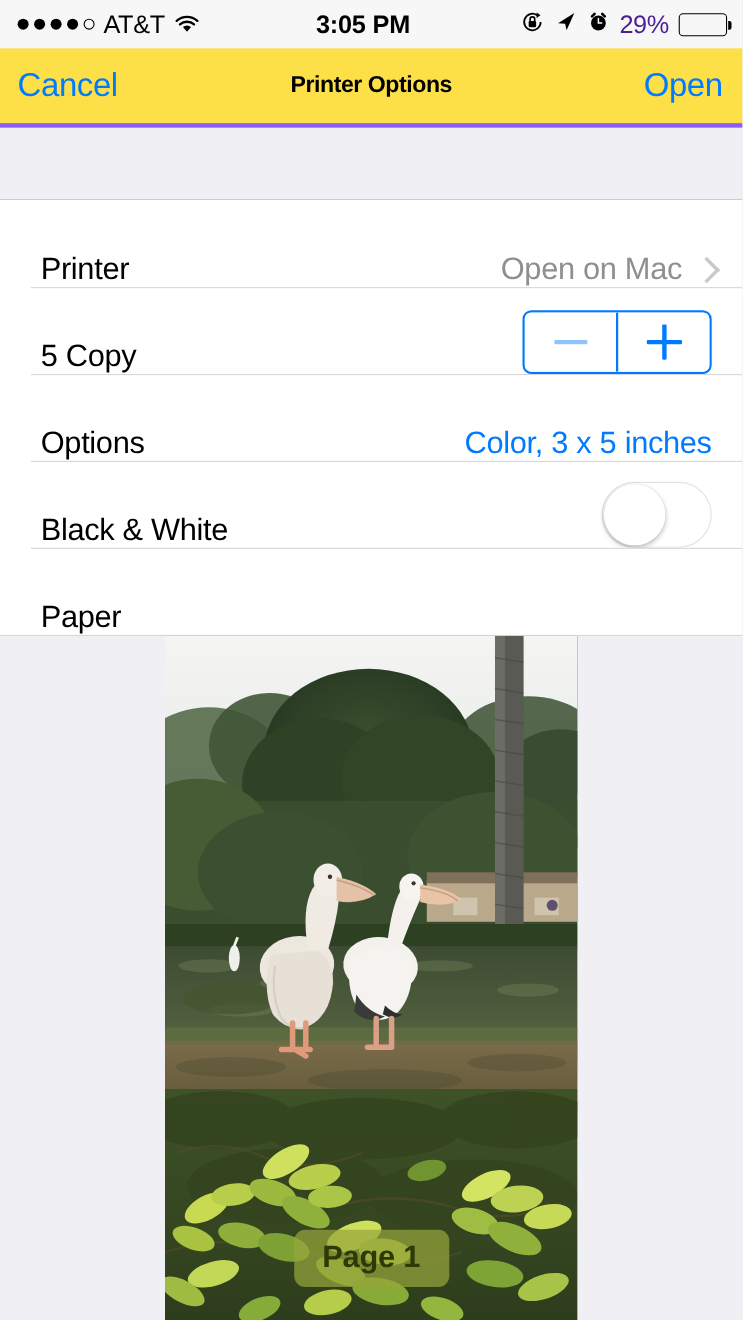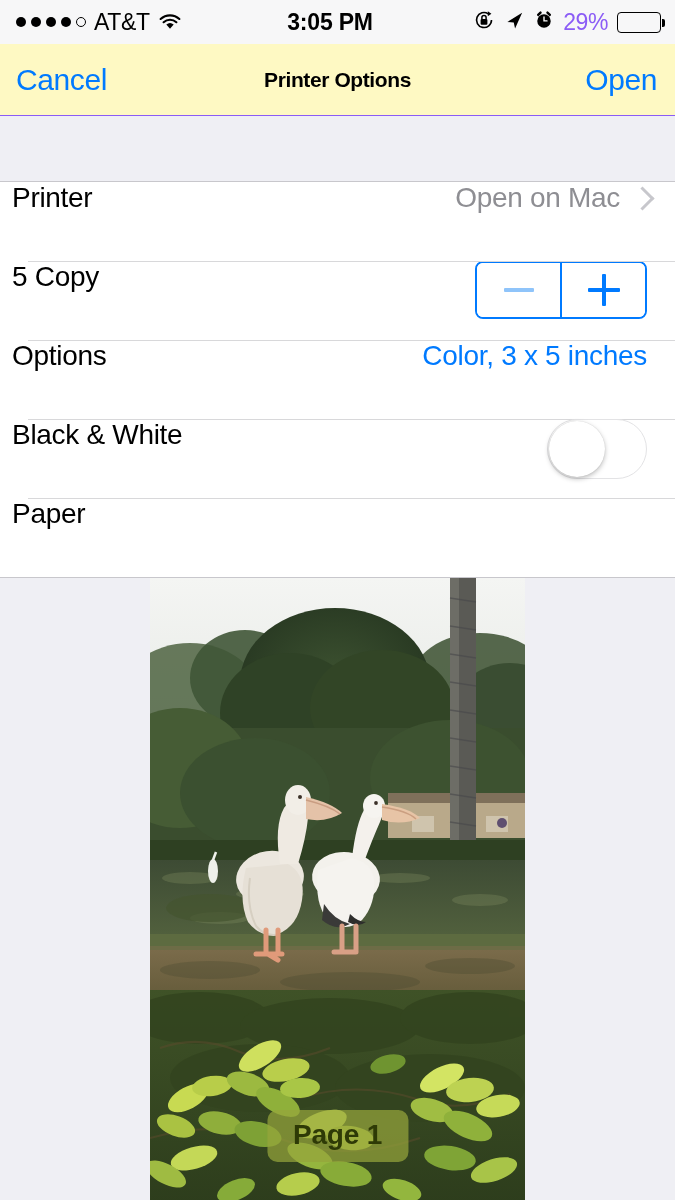--- a/index.html
+++ b/index.html
@@ -21,57 +21,57 @@
   .dots { display:flex; align-items:center; gap:5px; }
   .dot { width:10px; height:10px; border-radius:50%; background:#000; }
   .dot.hollow { background:transparent; border:1.6px solid #000; }
   .carrier { font-size:23px; color:#000; letter-spacing:-0.3px; }
   .wifi { width:24px; height:18px; position:relative; display:inline-block; }
   .sb-center {
     position:absolute; left:0; right:15px; text-align:center;
     font-size:23px; font-weight:600; color:#000; letter-spacing:-0.2px;
   }
   .sb-right { position:absolute; right:14px; display:flex; align-items:center; gap:9px; }
-  .batt-pct { font-size:23px; color:#8b5cf6; letter-spacing:-0.4px; }
+  .batt-pct { font-size:23px; color:#4c1d95; letter-spacing:-0.4px; }
   .batt {
     width:44px; height:21px; border:1.8px solid #000; border-radius:4px;
     position:relative; padding:2px;
   }
   .batt:after {
     content:""; position:absolute; right:-5px; top:6px;
     width:3px; height:8px; background:#000; border-radius:0 2px 2px 0;
   }
   .batt-fill { height:100%; background:#FCC81E; border-radius:1.5px; }
 
   
   .navbar {
     position:relative; height:72px; width:100%;
-    background:#fef9c3;
-    border-bottom:1px solid #8b5cf6;
+    background:#fde047;
+    border-bottom:4px solid #8b5cf6;
     display:flex; align-items:center;
   }
   .nav-btn {
     font-size:30px; color:#007AFF; letter-spacing:-0.4px;
     background:none; border:none; cursor:pointer;
     font-family:"Liberation Sans", sans-serif;
   }
   .nav-cancel { position:absolute; left:16px; }
   .nav-print { position:absolute; right:18px; }
   .nav-title {
     position:absolute; left:0; right:0; text-align:center;
     font-size:21px; font-weight:bold; color:#000; letter-spacing:-0.4px;
   }
 
   
   .gap { height:66px; background:#EFEFF4; border-bottom:1px solid #C8C7CC; }
   .table { background:#FFFFFF; border-bottom:1px solid #C8C7CC; }
   .row {
     position:relative; height:79px;
-    display:flex; align-items:flex-start;
-    padding-left:12px; padding-right:28px;
+    display:flex; align-items:flex-end;
+    padding-left:37px; padding-right:28px;
     background:#FFFFFF;
   }
   .row + .row:before {
     content:""; position:absolute; left:28px; right:0; top:0;
     height:1px; background:#D8D8DA;
   }
   .row-label { font-size:28px; color:#000; letter-spacing:-0.3px; }
   .row-right {
     margin-left:auto; display:flex; align-items:center; gap:14px;
   }
@@ -125,21 +125,21 @@
     position:relative; width:100%; height:626px;
     background:#EFEFF4; overflow:hidden;
   }
   .photo {
     position:absolute; left:150px; top:0px; width:375px; height:626px;
     overflow:hidden; background:#8a9a8a;
   }
   .photo svg { display:block; width:375px; height:626px; }
   .page-badge {
     position:absolute; left:50%; transform:translateX(-50%);
-    bottom:42px;
+    bottom:34px;
     padding:9px 26px 11px; border-radius:10px;
     background:rgba(150,165,60,0.72);
     font-size:28px; font-weight:bold; color:#2E3A06;
     letter-spacing:-0.2px;
   }
 </style>
 </head>
 <body>
 
 <div id="screen">

